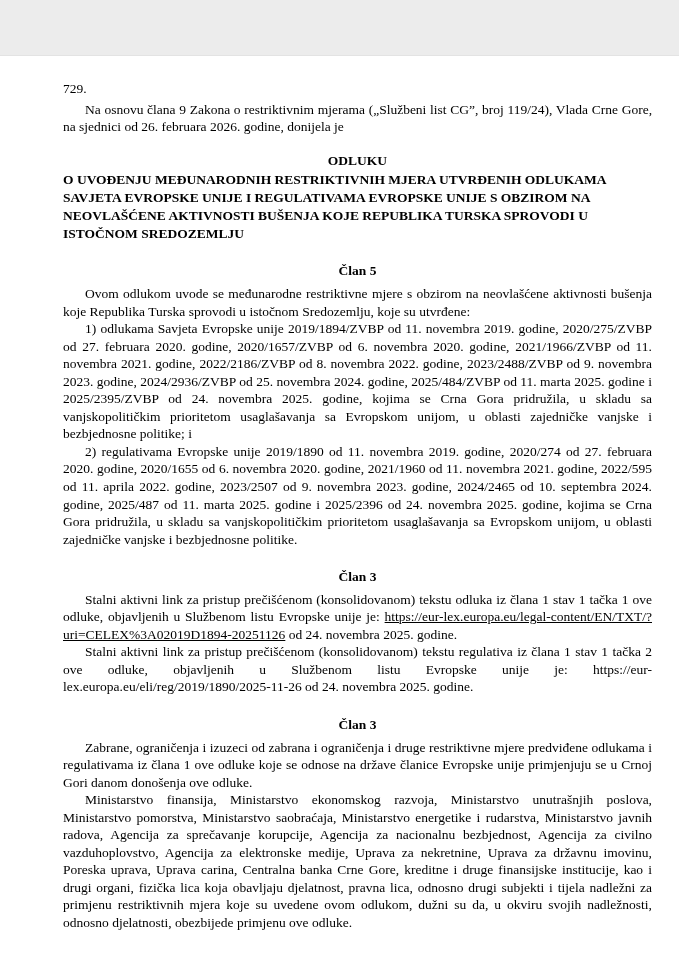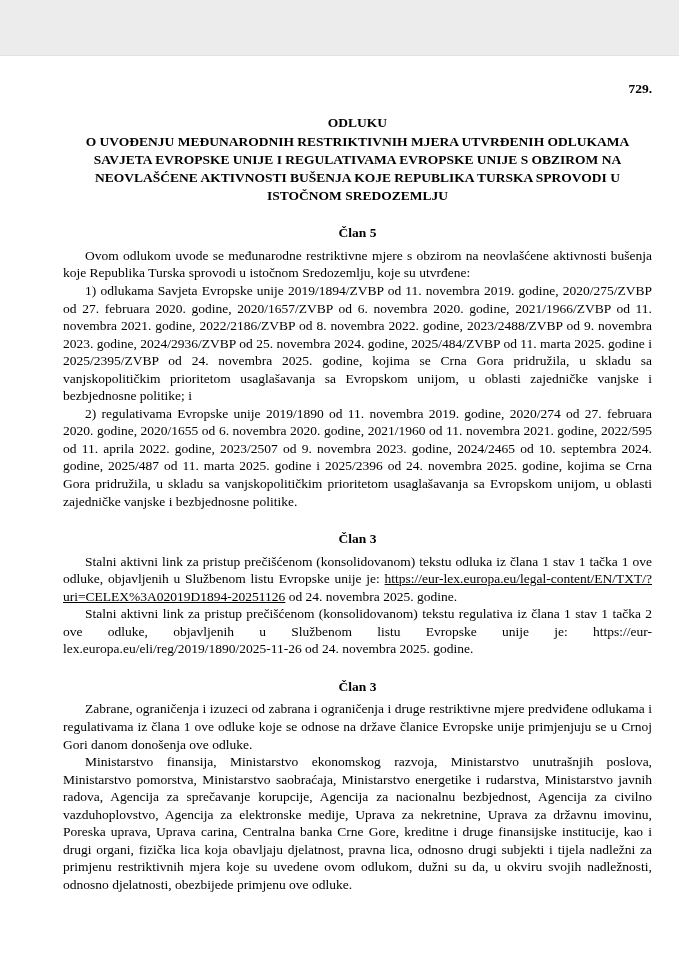--- a/index.html
+++ b/index.html
@@ -18,38 +18,36 @@
     .page {
       width: 679px;
       box-sizing: border-box;
       padding: 24px 27px 50px 63px;
       background: #ffffff;
       font-size: 13.5px;
       line-height: 1.3;
     }
     .doc-number {
       margin: 0 0 3px 0;
-      font-weight: bold;
-      text-align: right;
+      font-weight: normal;
     }
     .para {
       margin: 0;
       text-align: justify;
       text-indent: 22px;
       overflow-wrap: anywhere;
     }
     .title {
       margin: 16px 0 0 0;
       text-align: center;
       font-weight: bold;
       font-family: Liberation Serif, serif;
     }
     .subtitle {
       margin: 2px 0 0 0;
-      text-align: center;
       font-weight: bold;
       line-height: 1.32;
     }
     .article-heading {
       margin: 20px 0 5px 0;
       text-align: center;
       font-weight: bold;
     }
     .link {
       color: #000000;
@@ -60,20 +58,21 @@
   </style>
 </head>
 <body>
 
 <div class="viewer-top"></div>
 
 <div class="page">
 
   <p class="doc-number">729.</p>
 
+  <p class="para">Na osnovu člana 9 Zakona o restriktivnim mjerama („Službeni list CG”, broj 119/24), Vlada Crne Gore, na sjednici od 26. februara 2026. godine, donijela je</p>
 
   <p class="title">ODLUKU</p>
   <p class="subtitle">O UVOĐENJU MEĐUNARODNIH RESTRIKTIVNIH MJERA UTVRĐENIH ODLUKAMA SAVJETA EVROPSKE UNIJE I REGULATIVAMA EVROPSKE UNIJE S OBZIROM NA NEOVLAŠĆENE AKTIVNOSTI BUŠENJA KOJE REPUBLIKA TURSKA SPROVODI U ISTOČNOM SREDOZEMLJU</p>
 
   <p class="article-heading">Član 5</p>
   <p class="para">Ovom odlukom uvode se međunarodne restriktivne mjere s obzirom na neovlašćene aktivnosti bušenja koje Republika Turska sprovodi u istočnom Sredozemlju, koje su utvrđene:</p>
   <p class="para">1) odlukama Savjeta Evropske unije 2019/1894/ZVBP od 11. novembra 2019. godine, 2020/275/ZVBP od 27. februara 2020. godine, 2020/1657/ZVBP od 6. novembra 2020. godine, 2021/1966/ZVBP od 11. novembra 2021. godine, 2022/2186/ZVBP od 8. novembra 2022. godine, 2023/2488/ZVBP od 9. novembra 2023. godine, 2024/2936/ZVBP od 25. novembra 2024. godine, 2025/484/ZVBP od 11. marta 2025. godine i 2025/2395/ZVBP od 24. novembra 2025. godine, kojima se Crna Gora pridružila, u skladu sa vanjskopolitičkim prioritetom usaglašavanja sa Evropskom unijom, u oblasti zajedničke vanjske i bezbjednosne politike; i</p>
   <p class="para">2) regulativama Evropske unije 2019/1890 od 11. novembra 2019. godine, 2020/274 od 27. februara 2020. godine, 2020/1655 od 6. novembra 2020. godine, 2021/1960 od 11. novembra 2021. godine, 2022/595 od 11. aprila 2022. godine, 2023/2507 od 9. novembra 2023. godine, 2024/2465 od 10. septembra 2024. godine, 2025/487 od 11. marta 2025. godine i 2025/2396 od 24. novembra 2025. godine, kojima se Crna Gora pridružila, u skladu sa vanjskopolitičkim prioritetom usaglašavanja sa Evropskom unijom, u oblasti zajedničke vanjske i bezbjednosne politike.</p>
 
   <p class="article-heading">Član 3</p>

